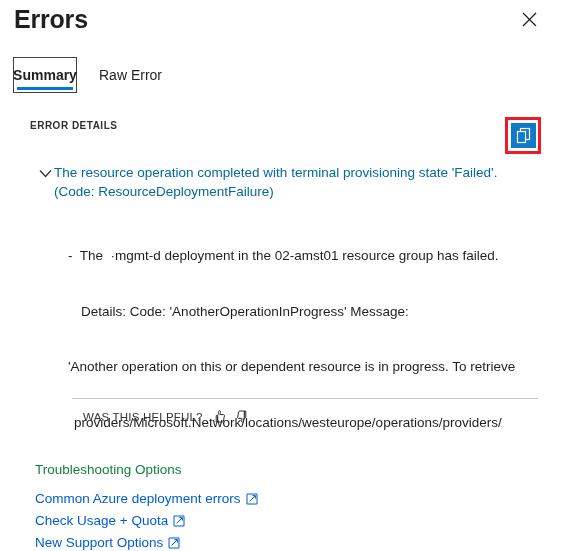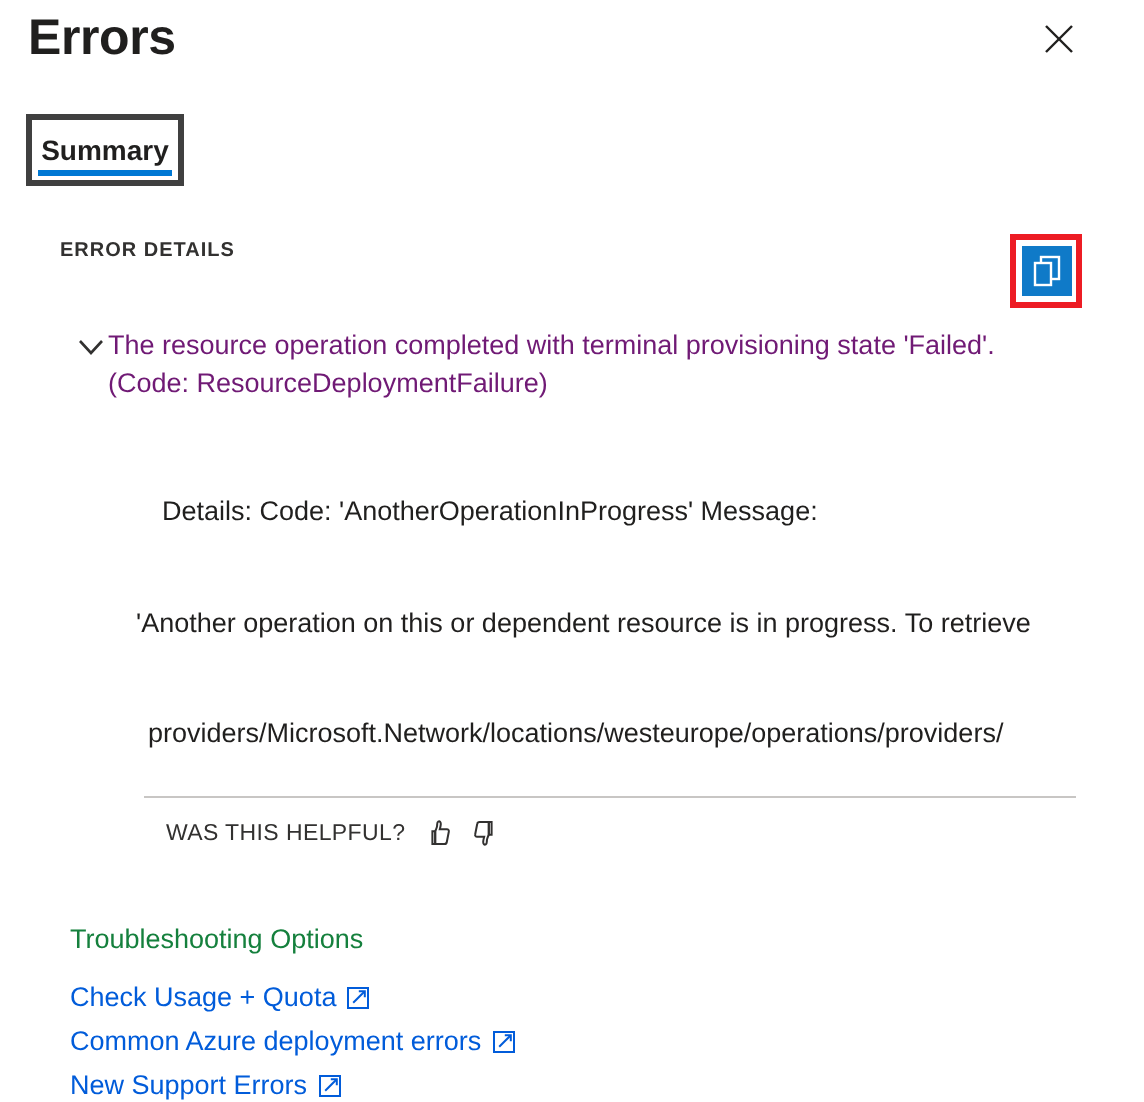--- a/index.html
+++ b/index.html
@@ -62,22 +62,22 @@
     position: relative;
     display: flex;
     align-items: center;
     justify-content: center;
     font-size: 14px;
     color: #201f1e;
     cursor: pointer;
     box-sizing: border-box;
   }
   .tab-summary {
-    width: 79px;
-    border: 3px solid #404040;
+    width: 64px;
+    border: 1px solid #404040;
     font-weight: 600;
     text-align: right;
   }
   .tab-summary .tab-underline {
     position: absolute;
     left: 3px;
     right: 3px;
     bottom: 2px;
     height: 3px;
     background: #0078d4;
@@ -141,21 +141,21 @@
     min-width: 18px;
     padding-top: 6px;
     cursor: pointer;
     display: flex;
     justify-content: center;
   }
   .chevron svg { display: block; }
   .error-headline {
     font-size: 13.5px;
     line-height: 19px;
-    color: #701a75;
+    color: #0369a1;
     width: 480px;
   }
   .error-detail {
     margin-top: 9px;
     margin-left: 32px;
     font-size: 13.5px;
     line-height: 18.5px;
     color: #201f1e;
     width: 470px;
     white-space: pre-wrap;
@@ -248,20 +248,23 @@
       </svg>
     </span>
   </button>
 </div>
 
 <div class="tabs">
   <div class="tab tab-summary">
     <span>Summary</span>
     <span class="tab-underline"></span>
   </div>
+  <div class="tab tab-raw">
+    <span>Raw Error</span>
+  </div>
 </div>
 
 <div class="section-label">ERROR DETAILS</div>
 
 <div class="copy-highlight">
   <button class="copy-button">
     <span>
       <svg width="17" height="17" viewBox="0 0 17 17">
         <rect x="5.5" y="1.5" width="9" height="11" fill="none" stroke="#ffffff" stroke-width="1.2"></rect>
         <rect x="2.5" y="4.5" width="8" height="11" fill="#0f7ac8" stroke="#ffffff" stroke-width="1.2"></rect>
@@ -274,20 +277,21 @@
   <div class="error-headline-row">
     <span class="chevron">
       <svg width="13" height="9" viewBox="0 0 13 9">
         <polyline points="1,1.5 6.5,7.5 12,1.5" fill="none" stroke="#323130" stroke-width="1.3"></polyline>
       </svg>
     </span>
     <div class="error-headline">The resource operation completed with terminal provisioning state 'Failed'. (Code: ResourceDeploymentFailure)</div>
   </div>
 
   <div class="error-detail">
+    <span class="dash-line">-  The  ·mgmt-d deployment in the 02-amst01 resource group has failed.</span>
     <span class="indent-1">Details: Code: 'AnotherOperationInProgress' Message:</span>
     <span class="indent-neg">'Another operation on this or dependent resource is in progress. To retrieve</span>
     <span class="indent-0">providers/Microsoft.Network/locations/westeurope/operations/providers/</span>
     
     
     
   </div>
 </div>
 
 <div class="divider"></div>
@@ -309,42 +313,42 @@
         <path d="M9.4 8.4 C9.4 8.4 9.0 9.2 8.6 10.4 C8.2 11.6 8.7 12.8 7.9 13.2 C7.1 13.6 6.5 12.8 6.6 11.8 C6.7 10.8 7.1 9.4 7.1 9.4 L3.6 9.4 C2.8 9.4 2.4 8.8 2.6 8.1 L3.6 3.0 C3.7 2.3 4.1 2.0 4.8 2.0 L9.4 2.0 Z" fill="none" stroke="#323130" stroke-width="1"></path>
       </svg>
     </span>
   </button>
 </div>
 
 <div class="troubleshooting-title">Troubleshooting Options</div>
 
 <div class="links">
   <div class="link-row">
+    <span class="link-text">Common Azure deployment errors</span>
+    <span class="link-ext">
+      <svg width="12" height="12" viewBox="0 0 12 12">
+        <path d="M1 1 L11 1 L11 11 L1 11 Z" fill="none" stroke="#015cda" stroke-width="1"></path>
+        <line x1="3.6" y1="8.4" x2="9" y2="3" stroke="#015cda" stroke-width="1"></line>
+        <polyline points="6.4,2.6 9.4,2.6 9.4,5.6" fill="none" stroke="#015cda" stroke-width="1"></polyline>
+      </svg>
+    </span>
+  </div>
+  <div class="link-row">
     <span class="link-text">Check Usage + Quota</span>
     <span class="link-ext">
       <svg width="12" height="12" viewBox="0 0 12 12">
         <path d="M1 1 L11 1 L11 11 L1 11 Z" fill="none" stroke="#015cda" stroke-width="1"></path>
         <line x1="3.6" y1="8.4" x2="9" y2="3" stroke="#015cda" stroke-width="1"></line>
         <polyline points="6.4,2.6 9.4,2.6 9.4,5.6" fill="none" stroke="#015cda" stroke-width="1"></polyline>
       </svg>
     </span>
   </div>
   <div class="link-row">
-    <span class="link-text">Common Azure deployment errors</span>
+    <span class="link-text">New Support Options</span>
     <span class="link-ext">
       <svg width="12" height="12" viewBox="0 0 12 12">
         <path d="M1 1 L11 1 L11 11 L1 11 Z" fill="none" stroke="#015cda" stroke-width="1"></path>
         <line x1="3.6" y1="8.4" x2="9" y2="3" stroke="#015cda" stroke-width="1"></line>
         <polyline points="6.4,2.6 9.4,2.6 9.4,5.6" fill="none" stroke="#015cda" stroke-width="1"></polyline>
       </svg>
     </span>
   </div>
-  <div class="link-row">
-    <span class="link-text">New Support Errors</span>
-    <span class="link-ext">
-      <svg width="12" height="12" viewBox="0 0 12 12">
-        <path d="M1 1 L11 1 L11 11 L1 11 Z" fill="none" stroke="#015cda" stroke-width="1"></path>
-        <line x1="3.6" y1="8.4" x2="9" y2="3" stroke="#015cda" stroke-width="1"></line>
-        <polyline points="6.4,2.6 9.4,2.6 9.4,5.6" fill="none" stroke="#015cda" stroke-width="1"></polyline>
-      </svg>
-    </span>
-  </div>
 </div>
 
 </body></html>

